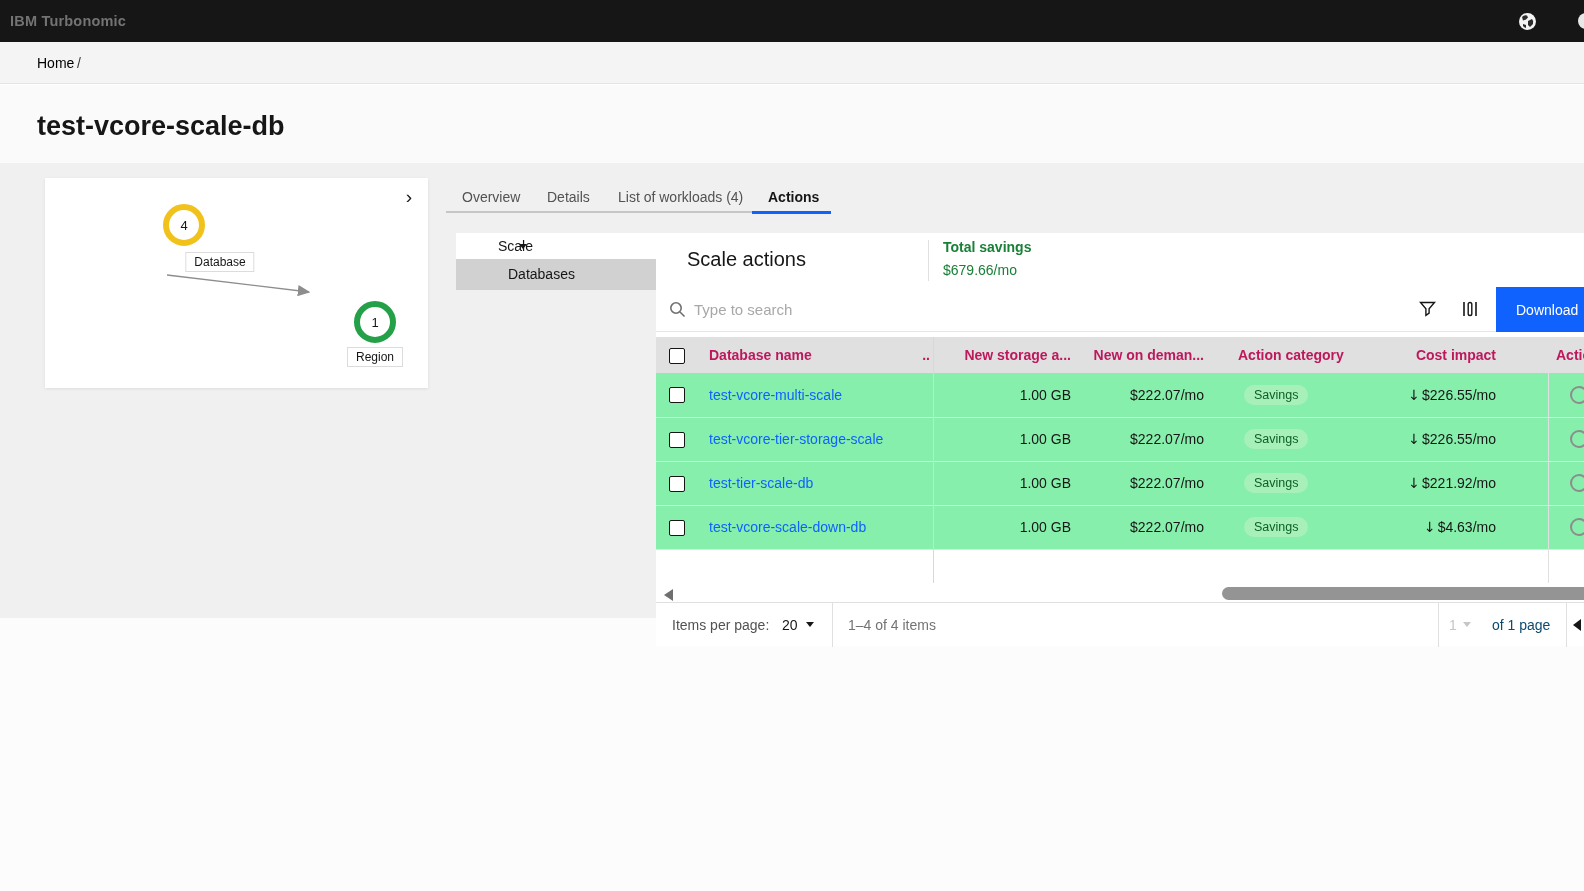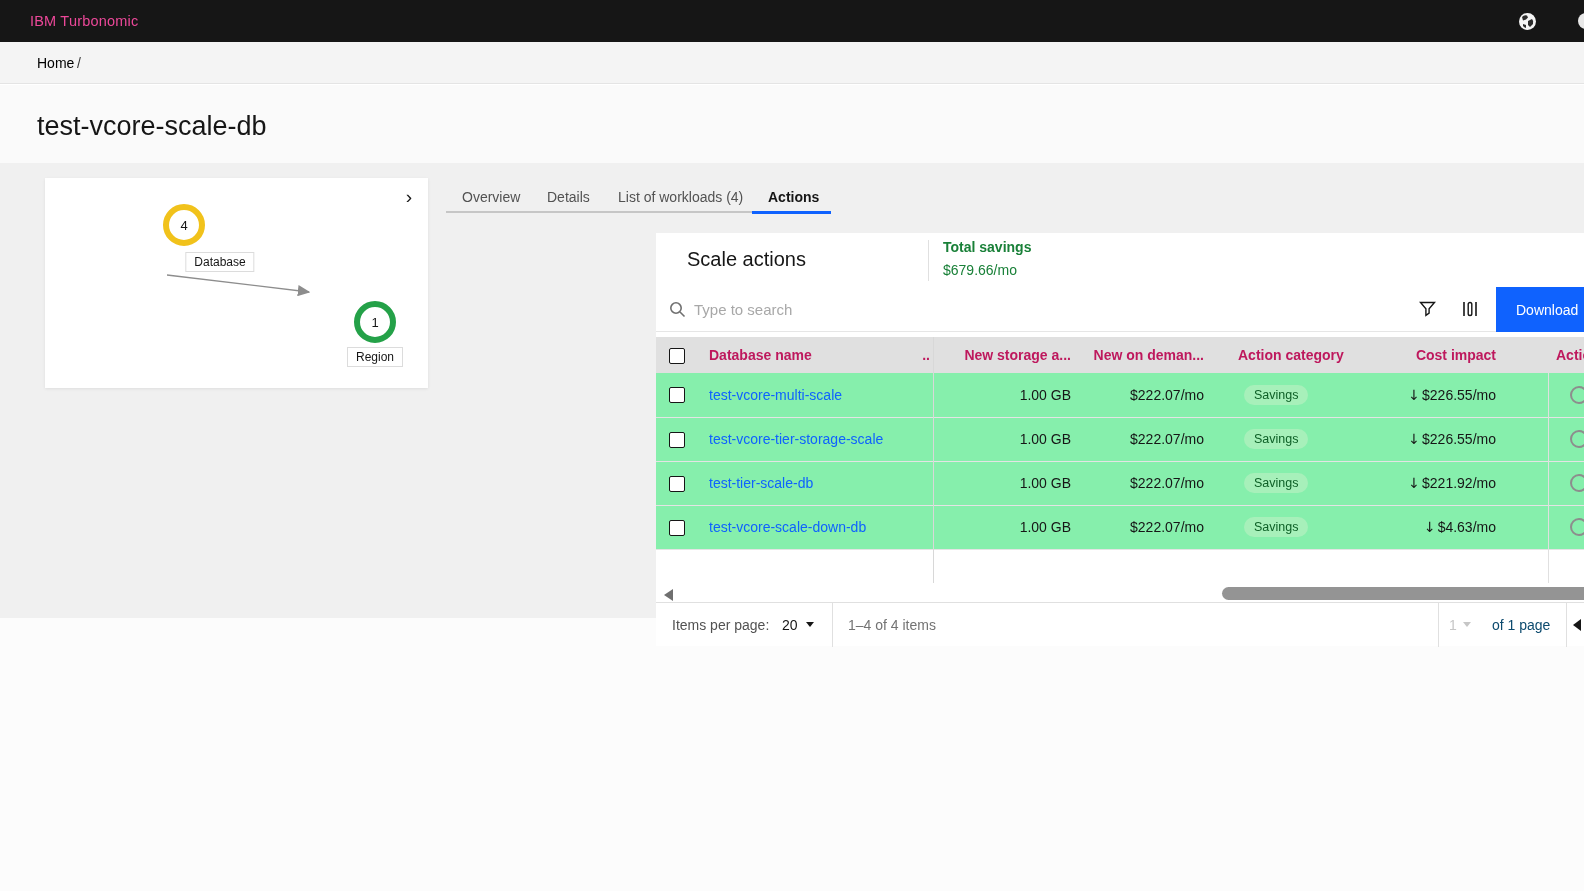--- a/index.html
+++ b/index.html
@@ -2,33 +2,33 @@
 <html><head>
 <meta charset="utf-8">
 <style>
   * { margin:0; padding:0; box-sizing:border-box; }
   html,body { width:1584px; height:891px; overflow:hidden; background:#fff;
     font-family:"Liberation Sans","DejaVu Sans",sans-serif; color:#161616; }
   .screen { position:relative; width:1584px; height:891px; }
 
   
   .topbar { position:absolute; left:0; top:0; width:1584px; height:42px; background:#161616; }
-  .brand { position:absolute; left:10px; top:0; height:42px; line-height:42px; color:#ec4899;
-    font-size:14.5px; font-weight:400; letter-spacing:.2px; cursor:pointer;margin-left:20px; }
+  .brand { position:absolute; left:10px; top:0; height:42px; line-height:42px; color:#737373;
+    font-size:14.5px; font-weight:700; letter-spacing:.2px; cursor:pointer; }
   .globe { position:absolute; left:1518px; top:12px; width:19px; height:19px; cursor:pointer; }
   .edge-sliver { position:absolute; left:1578px; top:13px; width:16px; height:16px; border-radius:50%;
     background:#e8e8e8; }
 
   
   .breadcrumb { position:absolute; left:0; top:42px; width:1584px; height:42px; background:#f4f4f4;
     border-bottom:1px solid #e4e4e4; }
   .bc-home { position:absolute; left:37px; top:13px; font-size:14px; color:#000000; text-decoration:none; cursor:pointer; }
   .bc-sep { position:absolute; left:77px; top:13px; font-size:14px; color:#393939; }
   .titlebar { position:absolute; left:0; top:85px; width:1584px; height:78px; background:#fafafa; }
-  .titlebar h1 { position:absolute; left:37px; top:26px; font-size:27px; font-weight:400; color:#161616; }
+  .titlebar h1 { position:absolute; left:37px; top:26px; font-size:27px; font-weight:700; color:#161616; }
 
   
   .content-gray  { position:absolute; left:0; top:163px; width:1584px; height:455px; background:#f0f0f0; }
   .content-light { position:absolute; left:0; top:618px; width:1584px; height:273px; background:#fcfcfc; }
 
   
   .topo-card { position:absolute; left:45px; top:178px; width:383px; height:210px; background:#fff;
     box-shadow:0 1px 3px rgba(0,0,0,.08); }
   .topo-chevron { position:absolute; right:16px; top:8px; font-size:19px; color:#161616; cursor:pointer; }
   .node { position:absolute; width:42px; height:42px; border-radius:50%; background:#fff;
@@ -172,20 +172,29 @@
     <div class="node-label lbl-rg">Region</div>
   </section>
 
   <span class="tab" style="left:462px">Overview</span>
   <span class="tab" style="left:547px">Details</span>
   <span class="tab" style="left:618px">List of workloads (4)</span>
   <span class="tab active" style="left:768px">Actions</span>
   <div class="tab-line-gray"></div>
   <div class="tab-line-blue"></div>
 
+  <aside class="subnav">
+    <div class="subnav-group">
+      <span class="caret-down"></span>
+      <span>Scale</span>
+    </div>
+    <div class="subnav-item">
+      <span>Databases</span>
+    </div>
+  </aside>
 
   <section class="panel">
     <div class="panel-title">Scale actions</div>
     <div class="hdr-divider"></div>
     <div class="savings-label">Total savings</div>
     <div class="savings-value">$679.66/mo</div>
 
     <div class="toolbar">
       <svg class="search-icon" viewBox="0 0 17 17">
         <circle cx="7" cy="7" r="5.2" fill="none" stroke="#707070" stroke-width="1.6"></circle>

